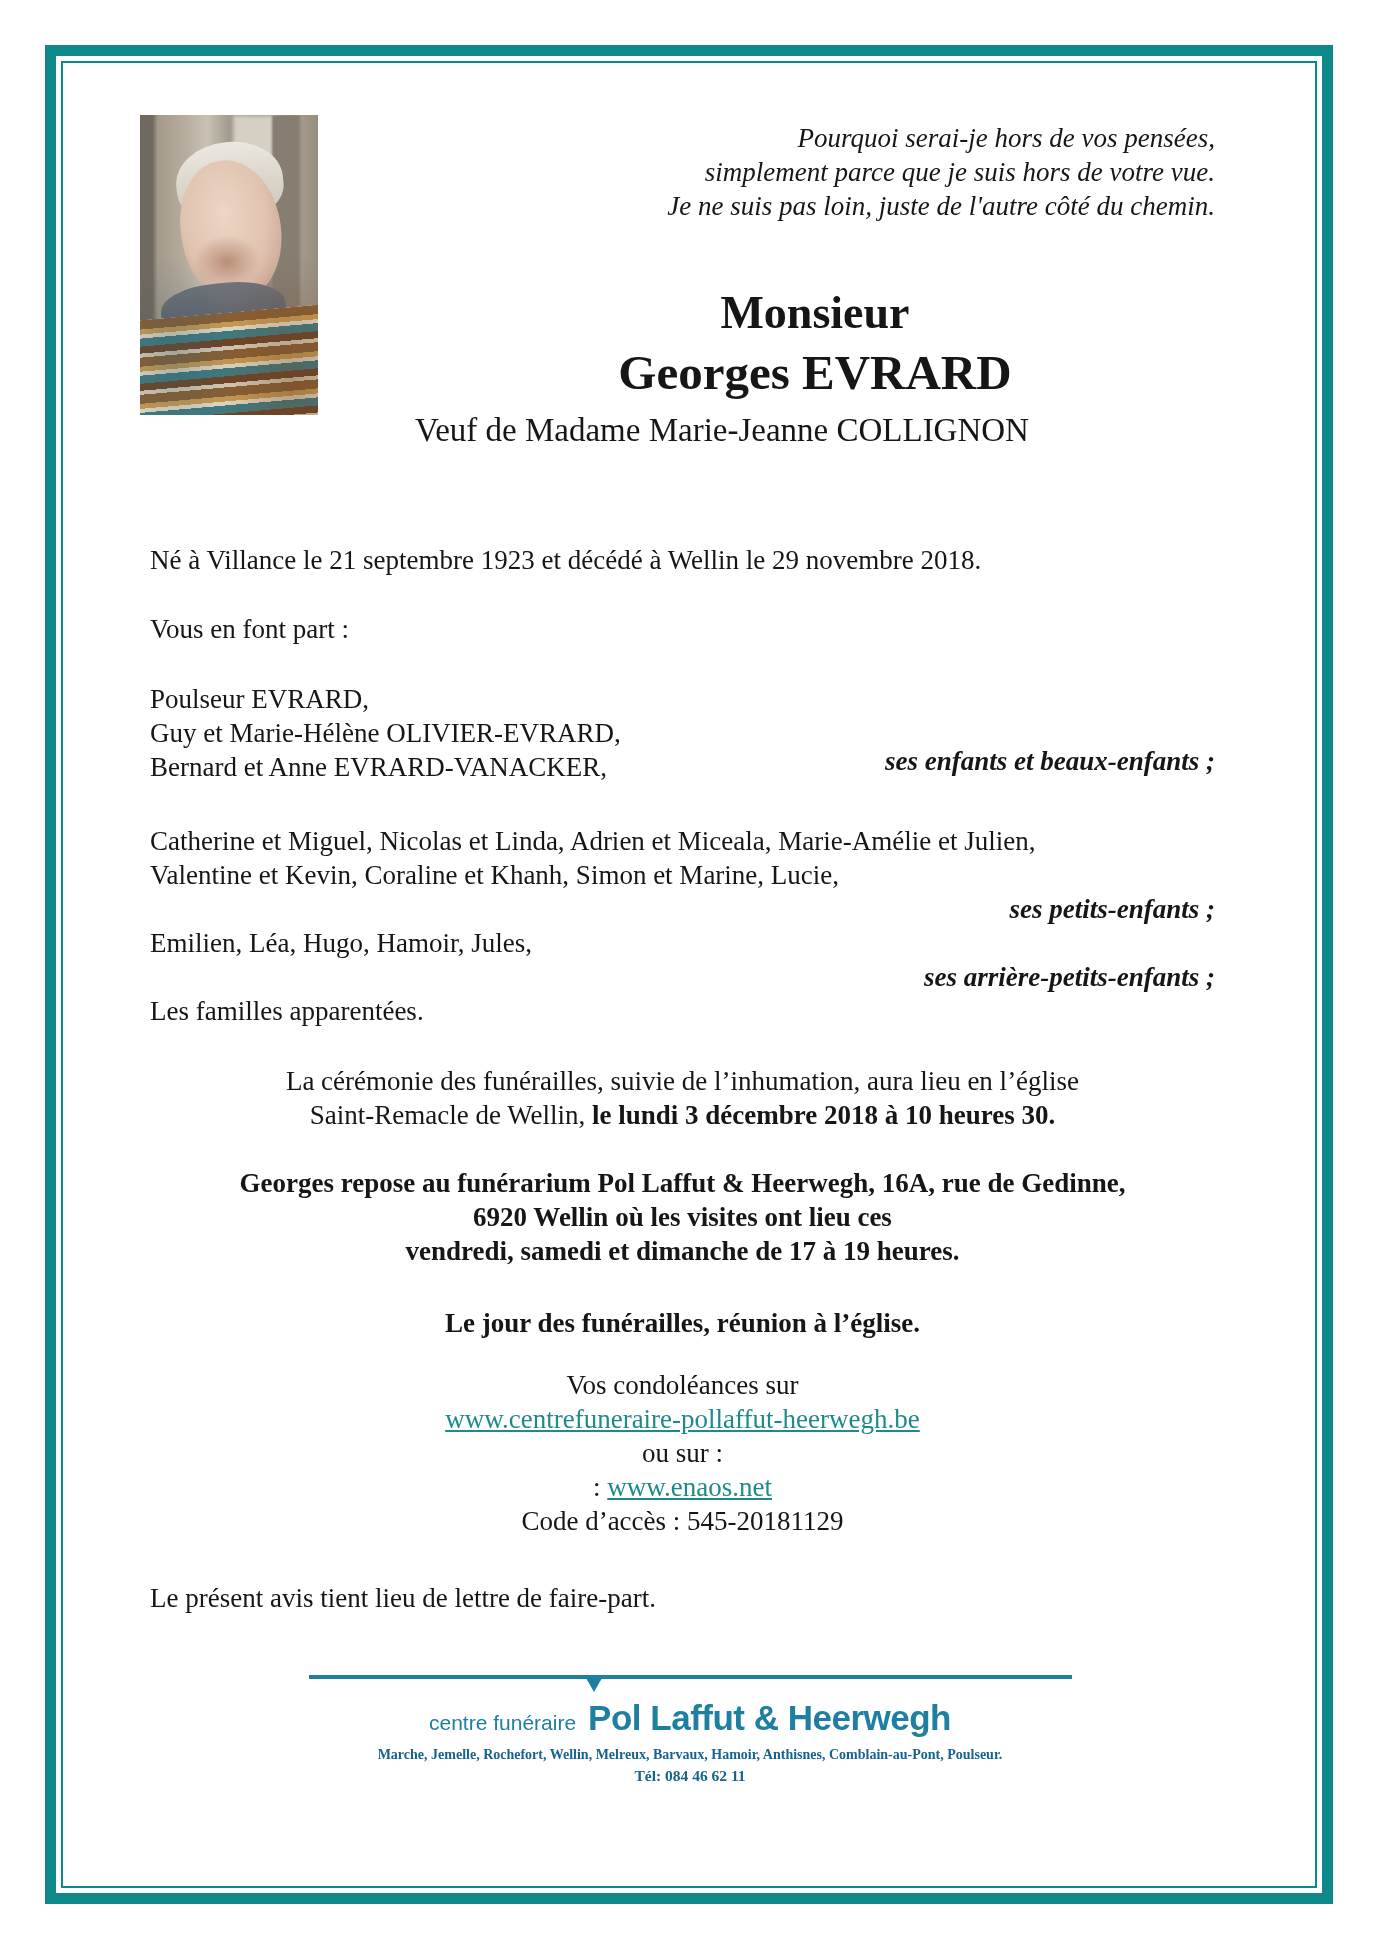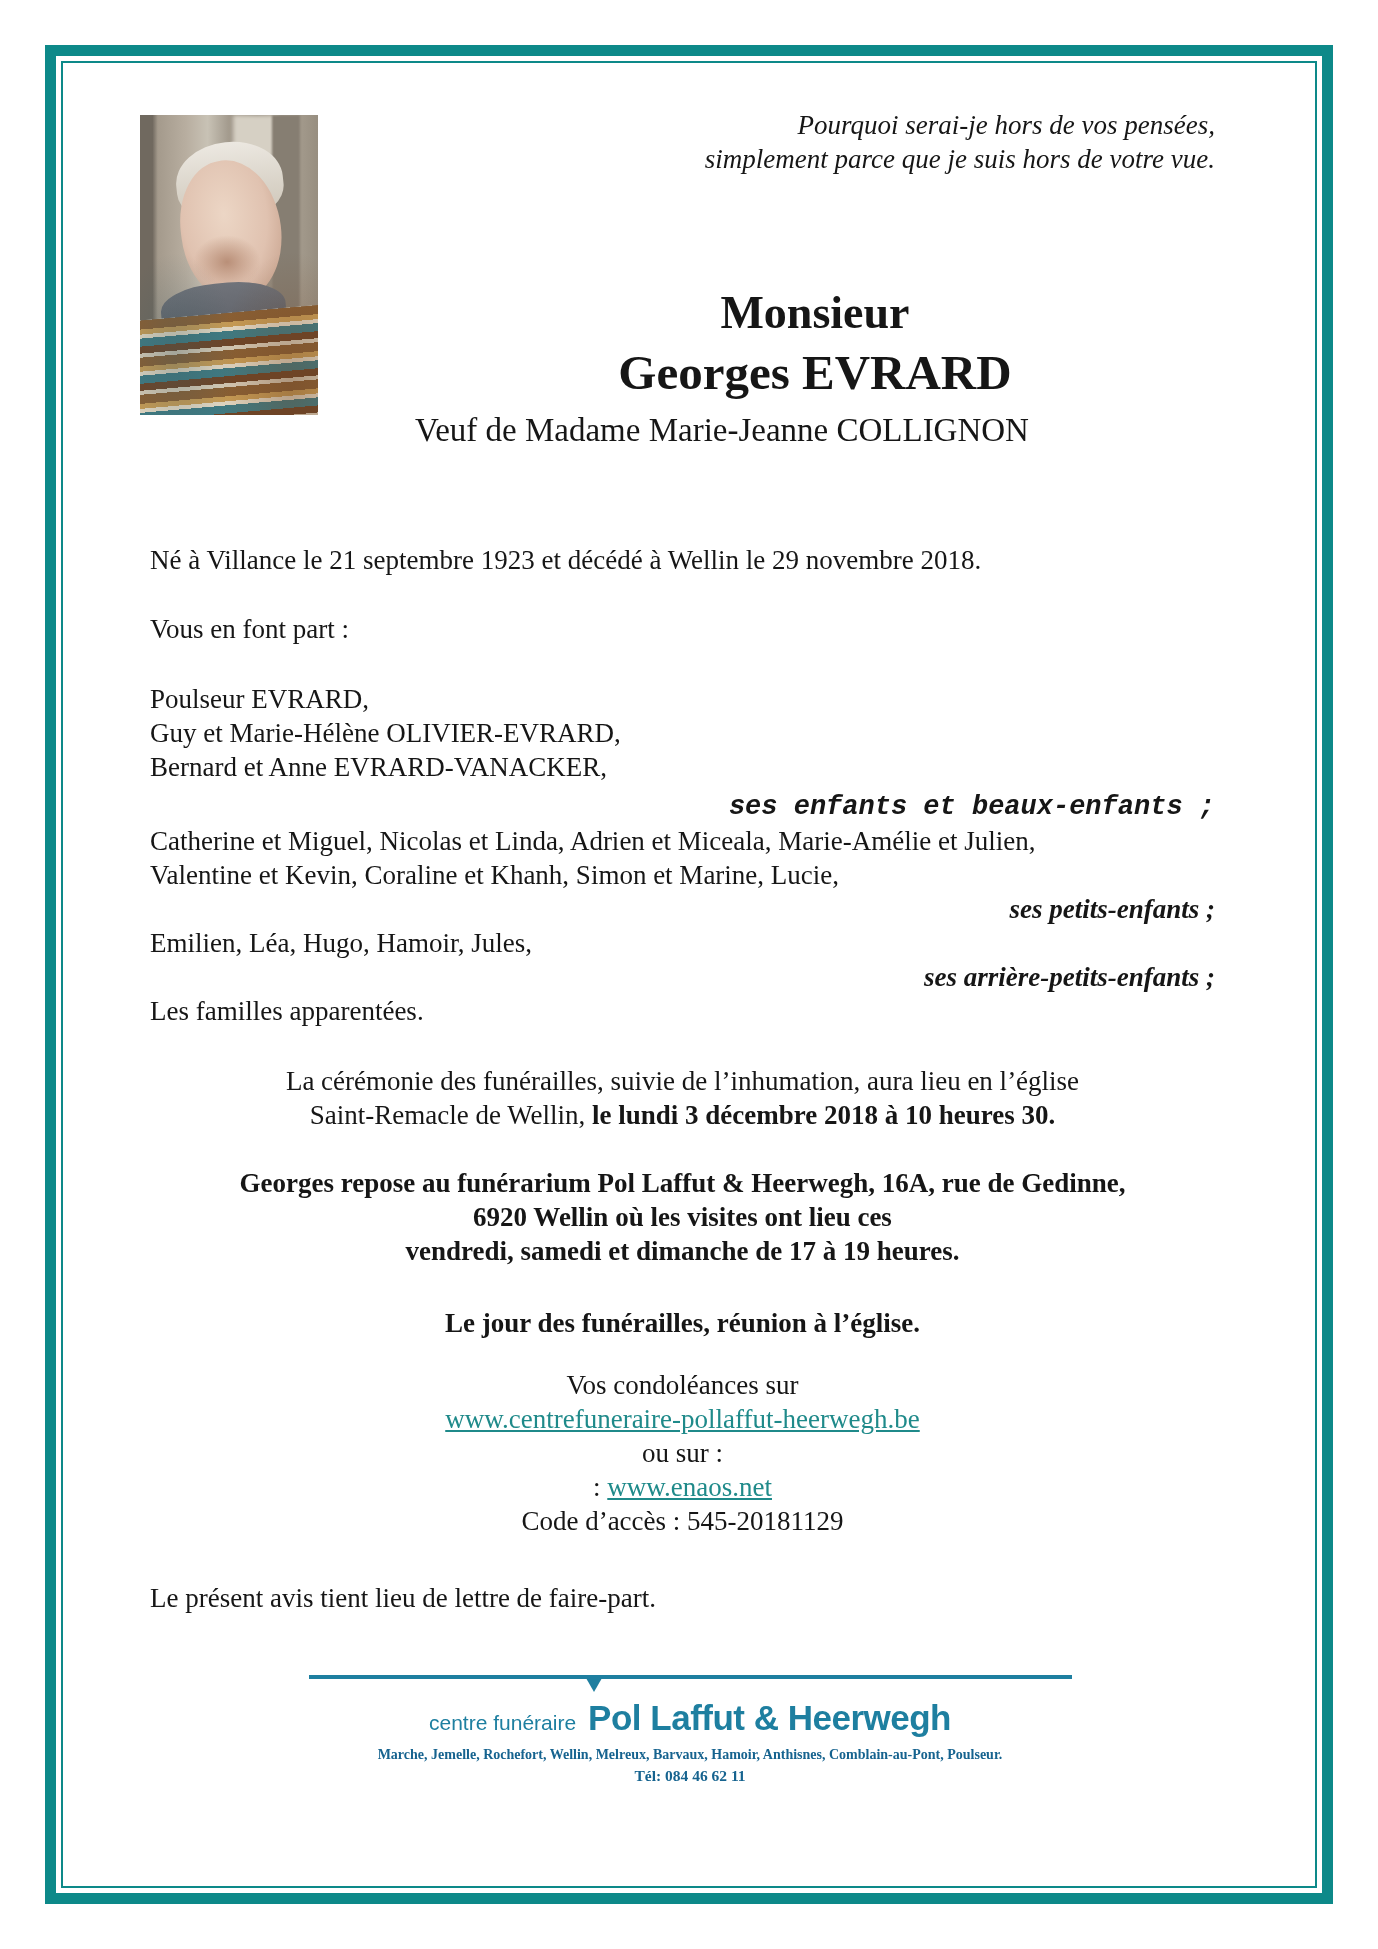--- a/index.html
+++ b/index.html
@@ -33,37 +33,37 @@
   .ph-collar{position:absolute;left:12%;top:56%;width:70%;height:18%;border-radius:45% 45% 30% 30%;
     background:linear-gradient(180deg,#70737a 0%,#5d6067 100%);transform:rotate(-5deg);}
   .ph-sweater{position:absolute;left:-8%;bottom:-4%;width:116%;height:38%;transform:rotate(-5deg);
     background:repeating-linear-gradient(180deg,
       #8a5f33 0 9px,#c89c55 9px 14px,#e5dac5 14px 18px,#3f7b83 18px 26px,#6e4426 26px 33px,#d9cdb8 33px 37px);}
   .ph-grain{position:absolute;inset:0;background:
     radial-gradient(ellipse at 20% 80%,rgba(62,90,96,.35) 0%,rgba(62,90,96,0) 30%),
     radial-gradient(ellipse at 85% 90%,rgba(110,68,38,.4) 0%,rgba(110,68,38,0) 35%);}
 
   
-  .quote{position:absolute;left:415px;top:108px;width:800px;text-align:right;
+  .quote{position:absolute;left:415px;top:121px;width:800px;text-align:right;
     font-style:italic;font-size:27px;line-height:34px;}
   .title{position:absolute;left:415px;width:800px;text-align:center;font-weight:bold;}
   #title-civility{top:287px;font-size:46px;line-height:52px;}
   #title-name{top:345px;font-size:49px;line-height:56px;}
   #subtitle{position:absolute;left:415px;top:410px;width:800px;font-size:33px;line-height:40px;}
 
   
   .col{position:absolute;left:150px;width:1065px;font-size:27px;line-height:34px;}
   .right{text-align:right;}
   .center{text-align:center;}
   .bi{font-weight:bold;font-style:italic;}
   .b{font-weight:bold;}
   #birth{top:543px;}
   #announce{top:612px;}
   #children{top:682px;}
-  #children-label{top:790px;font-family:Liberation Mono, monospace;}
+  #children-label{top:744px;}
   #grandchildren{top:824px;}
   #grandchildren-label{top:892px;}
   #great-grandchildren{top:926px;}
   #great-grandchildren-label{top:960px;}
   #families{top:994px;}
   #ceremony{top:1064px;}
   #funerarium{top:1166px;}
   #funeral-day{top:1306px;}
   #condolences{top:1368px;}
   #notice{top:1581px;}
@@ -100,20 +100,21 @@
     <div class="ph-head"></div>
     <div class="ph-shadow"></div>
     <div class="ph-collar"></div>
     <div class="ph-sweater"></div>
     <div class="ph-grain"></div>
   </div>
 
   <div class="quote">
     <div>Pourquoi serai-je hors de vos pensées,</div>
     <div>simplement parce que je suis hors de votre vue.</div>
+    <div>Je ne suis pas loin, juste de l'autre côté du chemin.</div>
   </div>
 
   <div class="title" id="title-civility">Monsieur</div>
   <div class="title" id="title-name">Georges EVRARD</div>
   <div id="subtitle">Veuf de Madame Marie-Jeanne COLLIGNON</div>
 
   <div class="col" id="birth">Né à Villance le 21 septembre 1923 et décédé à Wellin le 29 novembre 2018.</div>
   <div class="col" id="announce">Vous en font part :</div>
 
   <div class="col" id="children">

